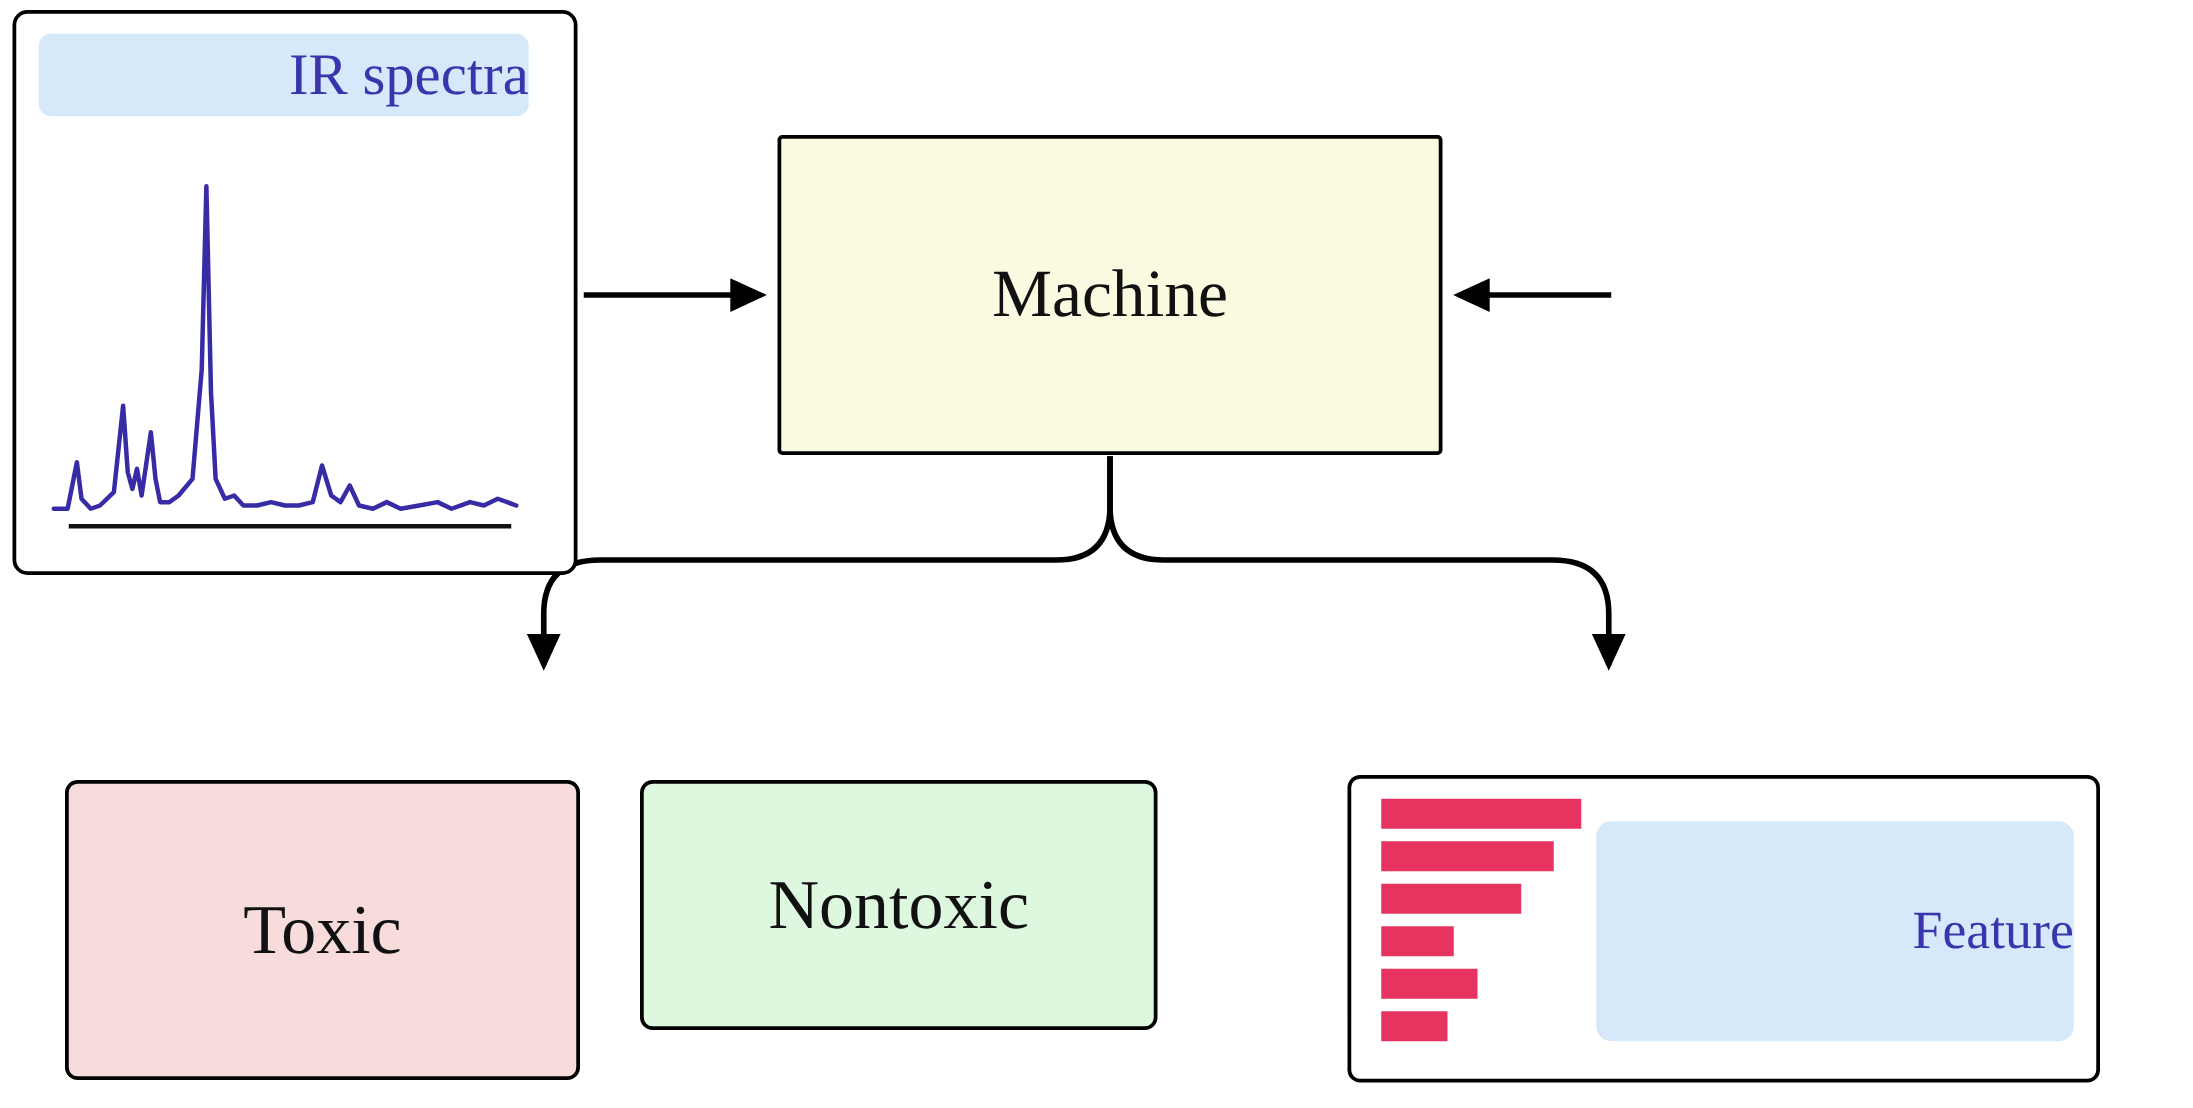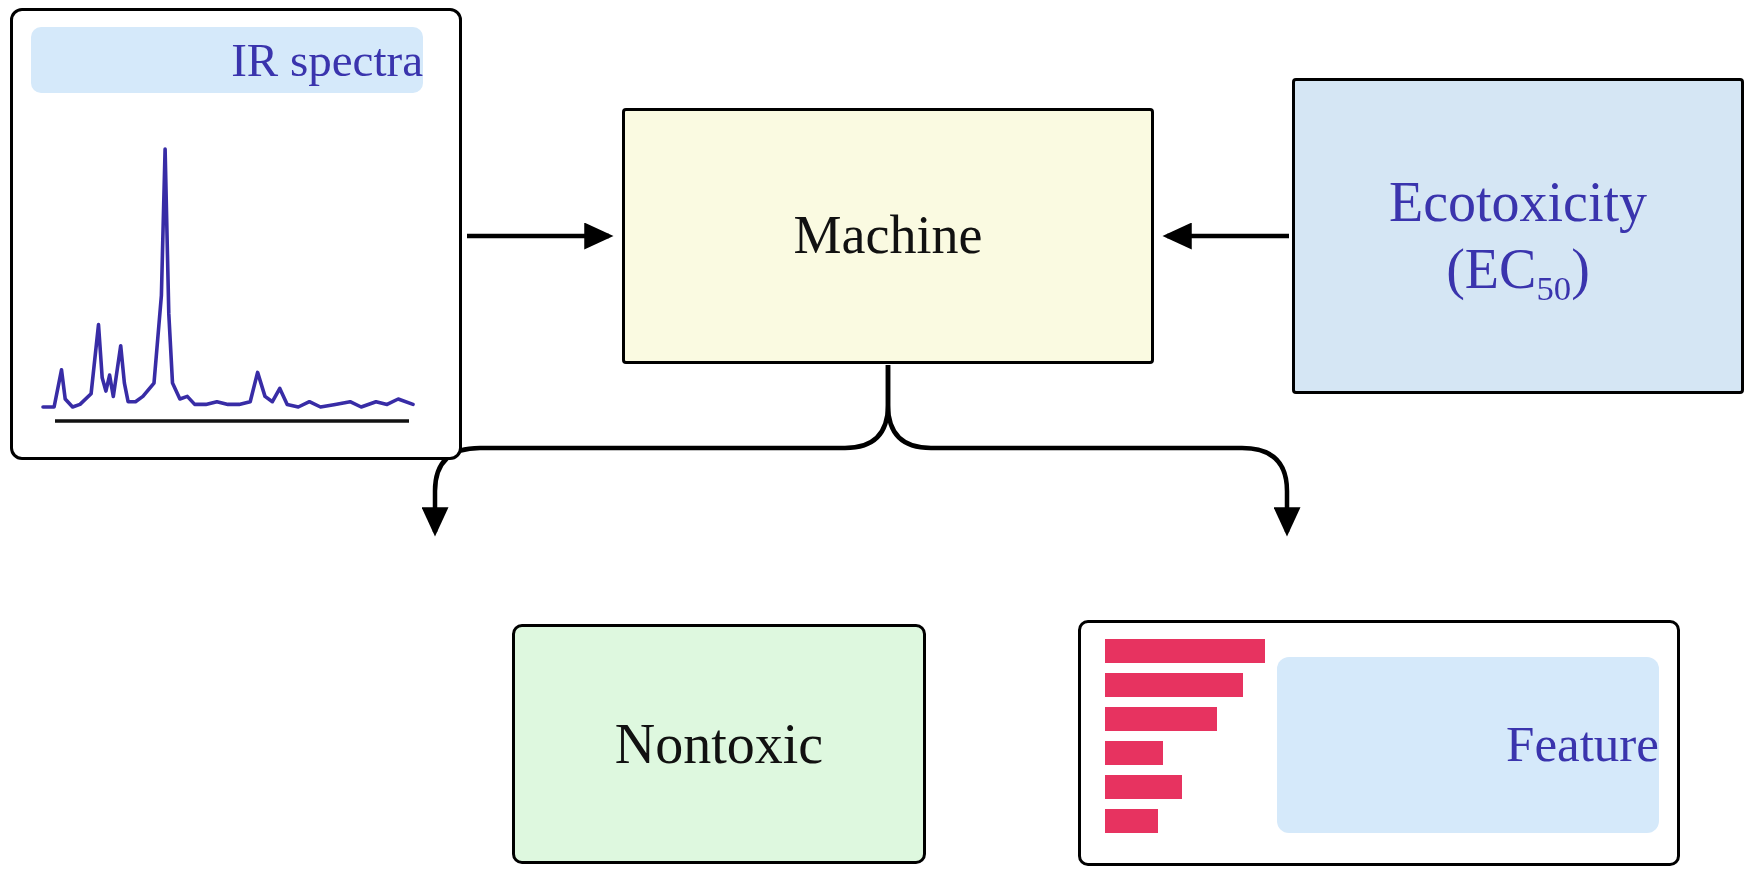--- a/index.html
+++ b/index.html
@@ -34,28 +34,28 @@
   .spectrum-baseline{stroke:#111;stroke-width:3.6px}
 
   .ml-box{left:622px;top:108px;width:532px;height:256px;background:var(--ml-fill)}
   .ml-text{font-size:54px;line-height:1.18;color:#111}
 
   .eco-box{left:1292px;top:78px;width:452px;height:316px;background:var(--eco-fill)}
   .eco-text{font-size:56px;line-height:1.2;color:var(--accent-text)}
   .eco-text sub{font-size:0.62em;line-height:0}
 
   .toxic-box{left:52px;top:624px;width:412px;height:240px;background:var(--toxic-fill);border-radius:10px}
-  .nontoxic-box{left:512px;top:624px;width:414px;height:240px;background:var(--nontoxic-fill);border-radius:10px}
+  .nontoxic-box{left:512px;top:624px;width:414px;height:200px;background:var(--nontoxic-fill);border-radius:10px}
   .class-text{font-size:56px;color:#111}
 
   .feature-box{left:1078px;top:620px;width:602px;height:246px;border-radius:10px;display:block}
   .fi-bars{position:absolute;left:24px;top:16px;display:flex;flex-direction:column;gap:10px}
   .fi-bar{height:24px;background:var(--bar-fill)}
   .feature-chip{position:absolute;right:18px;top:34px;width:382px;height:176px;
-                border-radius:12px;font-size:51px;line-height:1.2;text-align:center}
+                border-radius:12px;font-size:43px;line-height:1.2;text-align:center}
 </style>
 </head>
 <body>
 
 <div class="canvas">
 
   <svg class="arrows" viewBox="0 0 1754 886">
     <defs>
       <marker id="ah" markerWidth="7" markerHeight="6" refX="5.5" refY="3" orient="auto">
         <path d="M0,0 L6.5,3 L0,6 Z" fill="#000"></path>
@@ -76,27 +76,24 @@
       <line class="spectrum-baseline" x1="28" y1="306" x2="382" y2="306"></line>
     </svg>
   </div>
 
   <div class="box ml-box">
     <div class="ml-text">
       <span>Machine</span><br>
     </div>
   </div>
 
-  <div class="box eco-box">
-    <div class="eco-text">
-      <span>Ecotoxicity</span><br>
-      <span><span>(EC</span><sub>50</sub><span>)</span></span>
-    </div>
+
+  <div class="box toxic-box">
+    <span class="class-text">Toxic</span>
   </div>
-
 
   <div class="box nontoxic-box">
     <span class="class-text">Nontoxic</span>
   </div>
 
   <div class="box feature-box">
     <div class="fi-bars">
         <div class="fi-bar" style="width: 160px;"></div>
         <div class="fi-bar" style="width: 138px;"></div>
         <div class="fi-bar" style="width: 112px;"></div>

